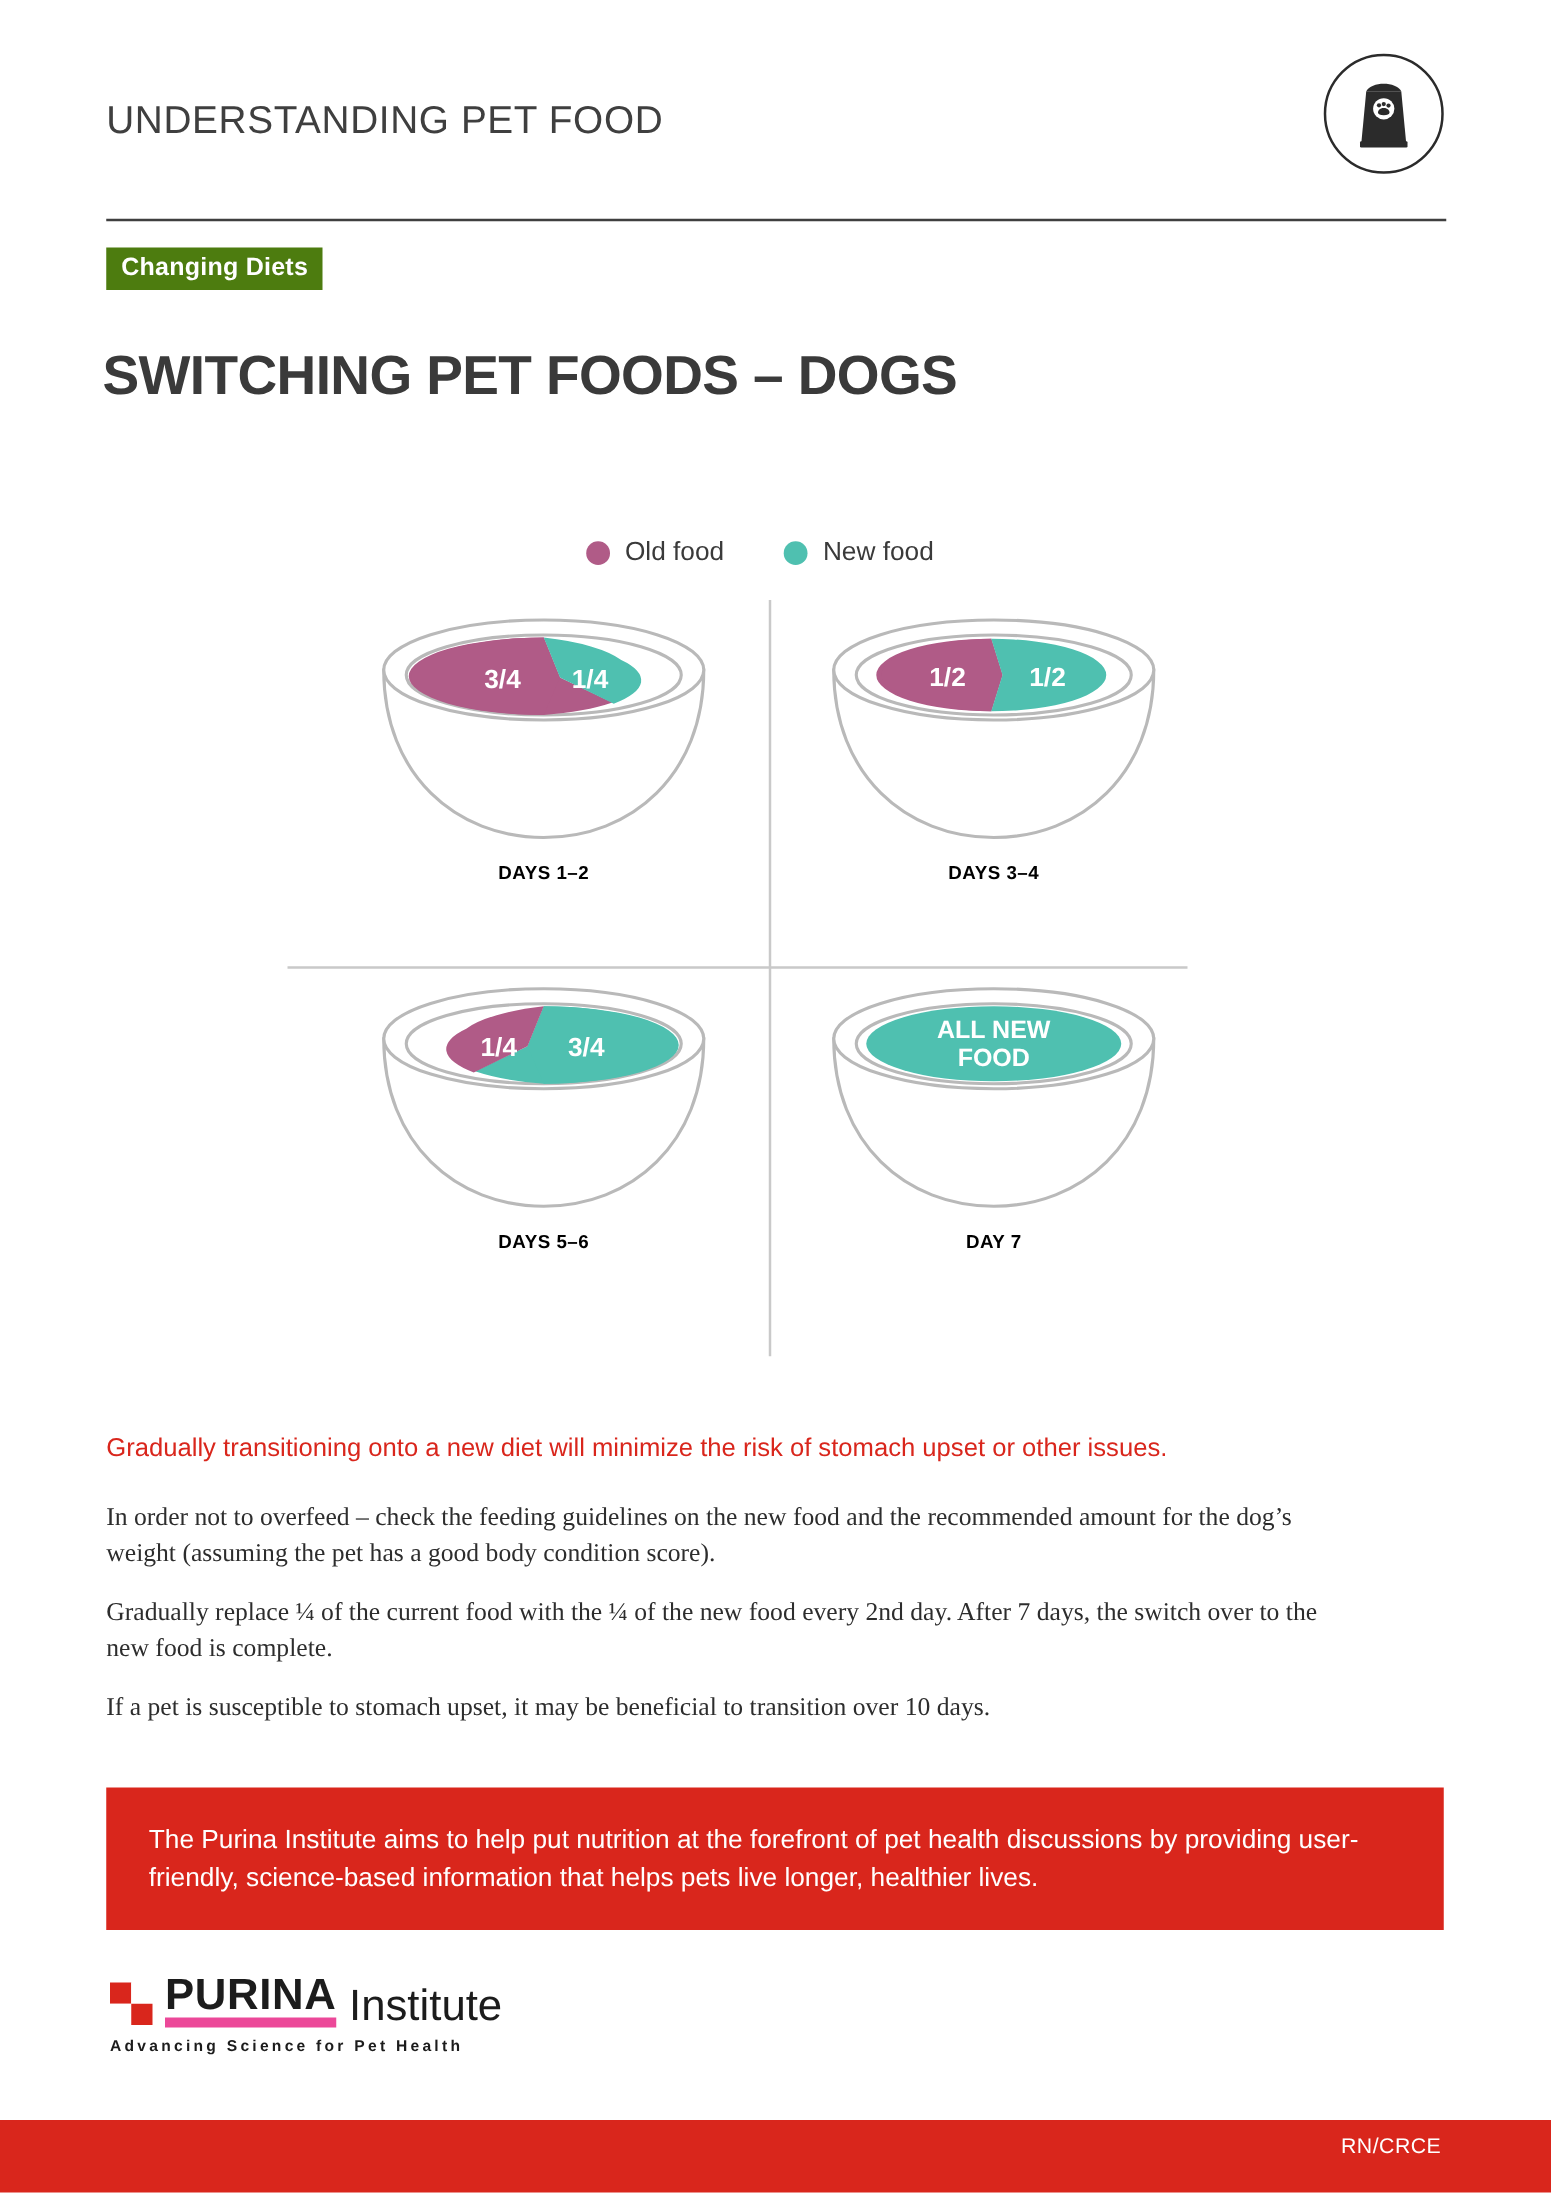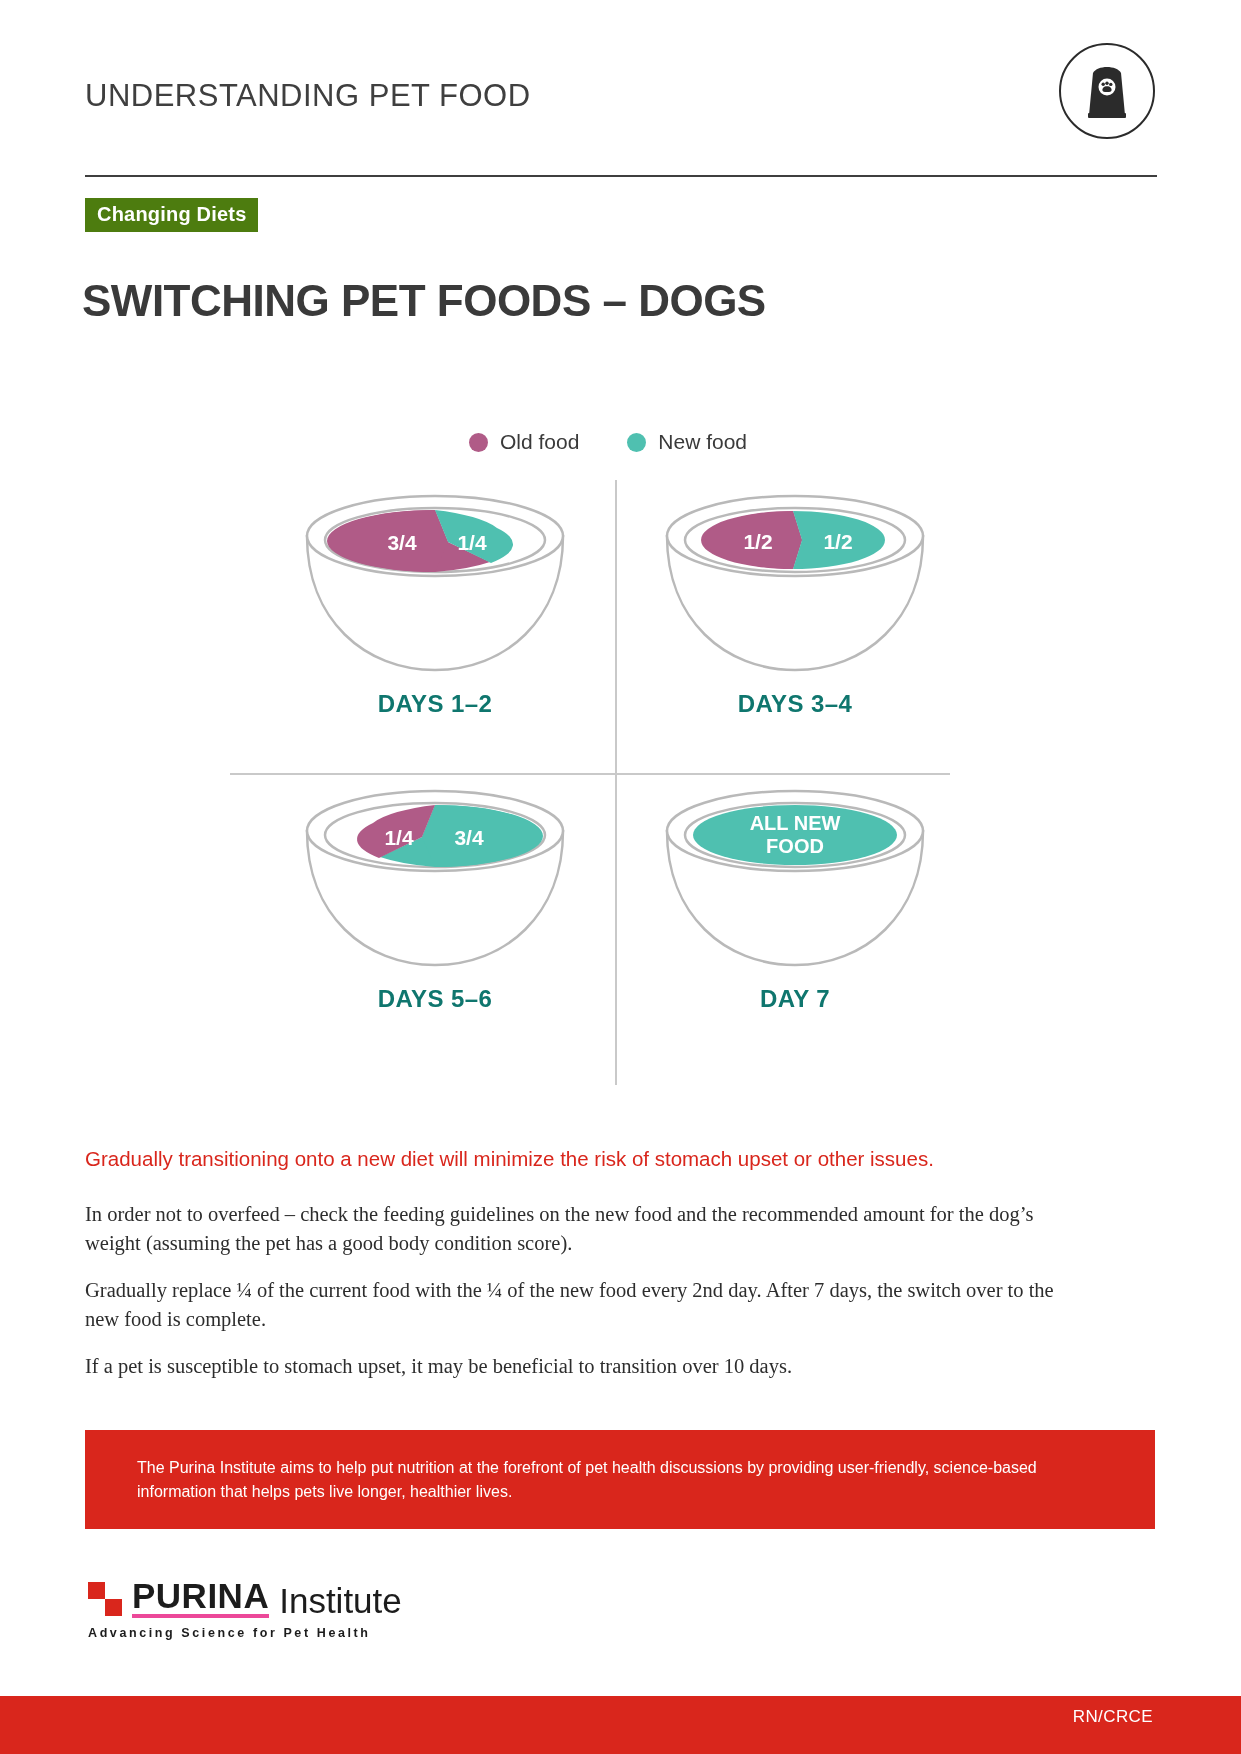--- a/index.html
+++ b/index.html
@@ -147,23 +147,23 @@
   .cell-2 { left: 0;    top: 295px; }
   .cell-3 { left: 360px; top: 295px; }
 
   .bowl-wrap {
     position: relative;
     width: 300px;
     height: 200px;
     margin: 0 auto;
   }
   .cell-label {
-    font-size: 24px;
+    font-size: 15px;
     font-weight: 700;
-    color: #0f766e;
+    color: #000000;
     letter-spacing: 0.4px;
     margin-top: 10px;
   }
 
   
   .callout {
     position: absolute;
     left: 85px;
     top: 1145px;
     width: 1080px;
@@ -189,22 +189,22 @@
 
   
   .redbox {
     position: absolute;
     left: 85px;
     top: 1430px;
     width: 1070px;
     background: #d9261c;
     color: #ffffff;
     box-sizing: border-box;
-    padding: 26px 52px;
-    font-size: 16px;
+    padding: 26px 34px;
+    font-size: 21px;
     line-height: 1.48;
   }
 
   
   .footer-logo {
     position: absolute;
     left: 88px;
     top: 1580px;
     width: 420px;
   }
@@ -225,21 +225,21 @@
   .checker i:nth-child(1) { background: #d9261c; }
   .checker i:nth-child(2) { background: #ffffff; }
   .checker i:nth-child(3) { background: #ffffff; }
   .checker i:nth-child(4) { background: #d9261c; }
   .purina-word {
     font-size: 35px;
     font-weight: 800;
     letter-spacing: 0.5px;
     color: #1c1c1c;
     line-height: 0.9;
-    border-bottom: 4px solid #ec4899;
+    border-bottom: 8px solid #ec4899;
     padding-bottom: 2px;
   }
   .institute-word {
     font-size: 35px;
     font-weight: 400;
     color: #1c1c1c;
     line-height: 0.95;
   }
   .tagline {
     margin-top: 8px;

